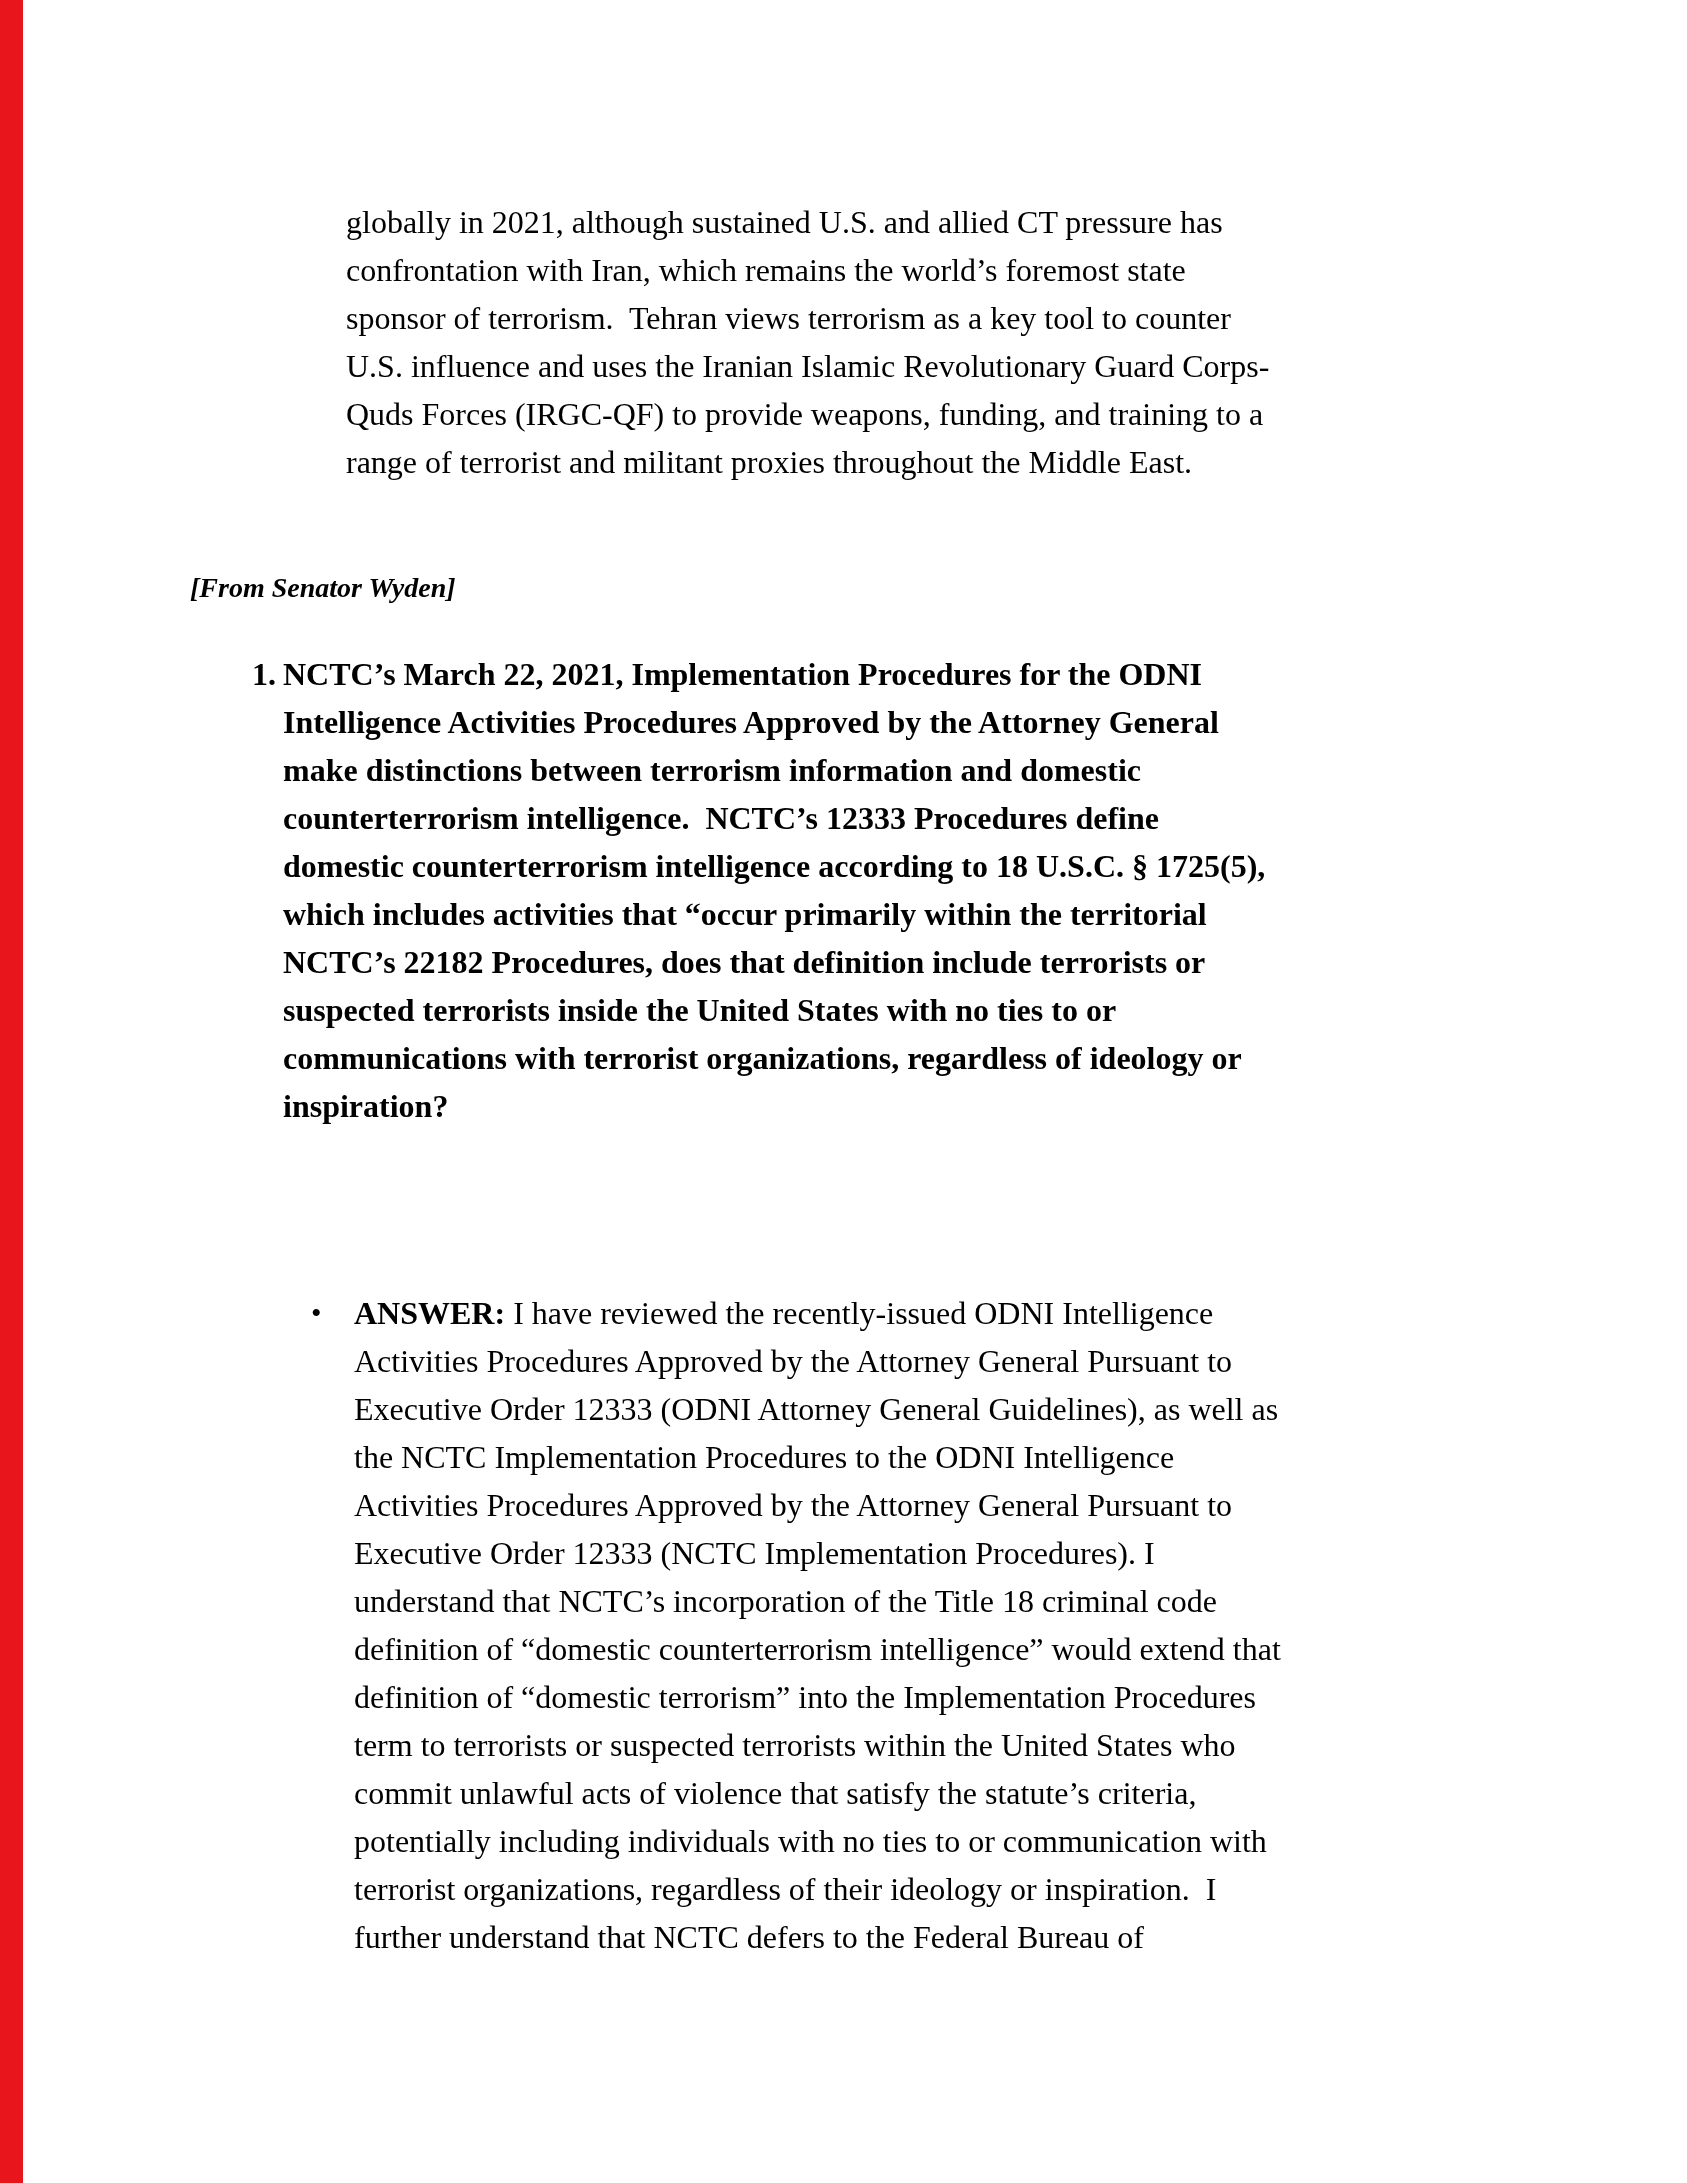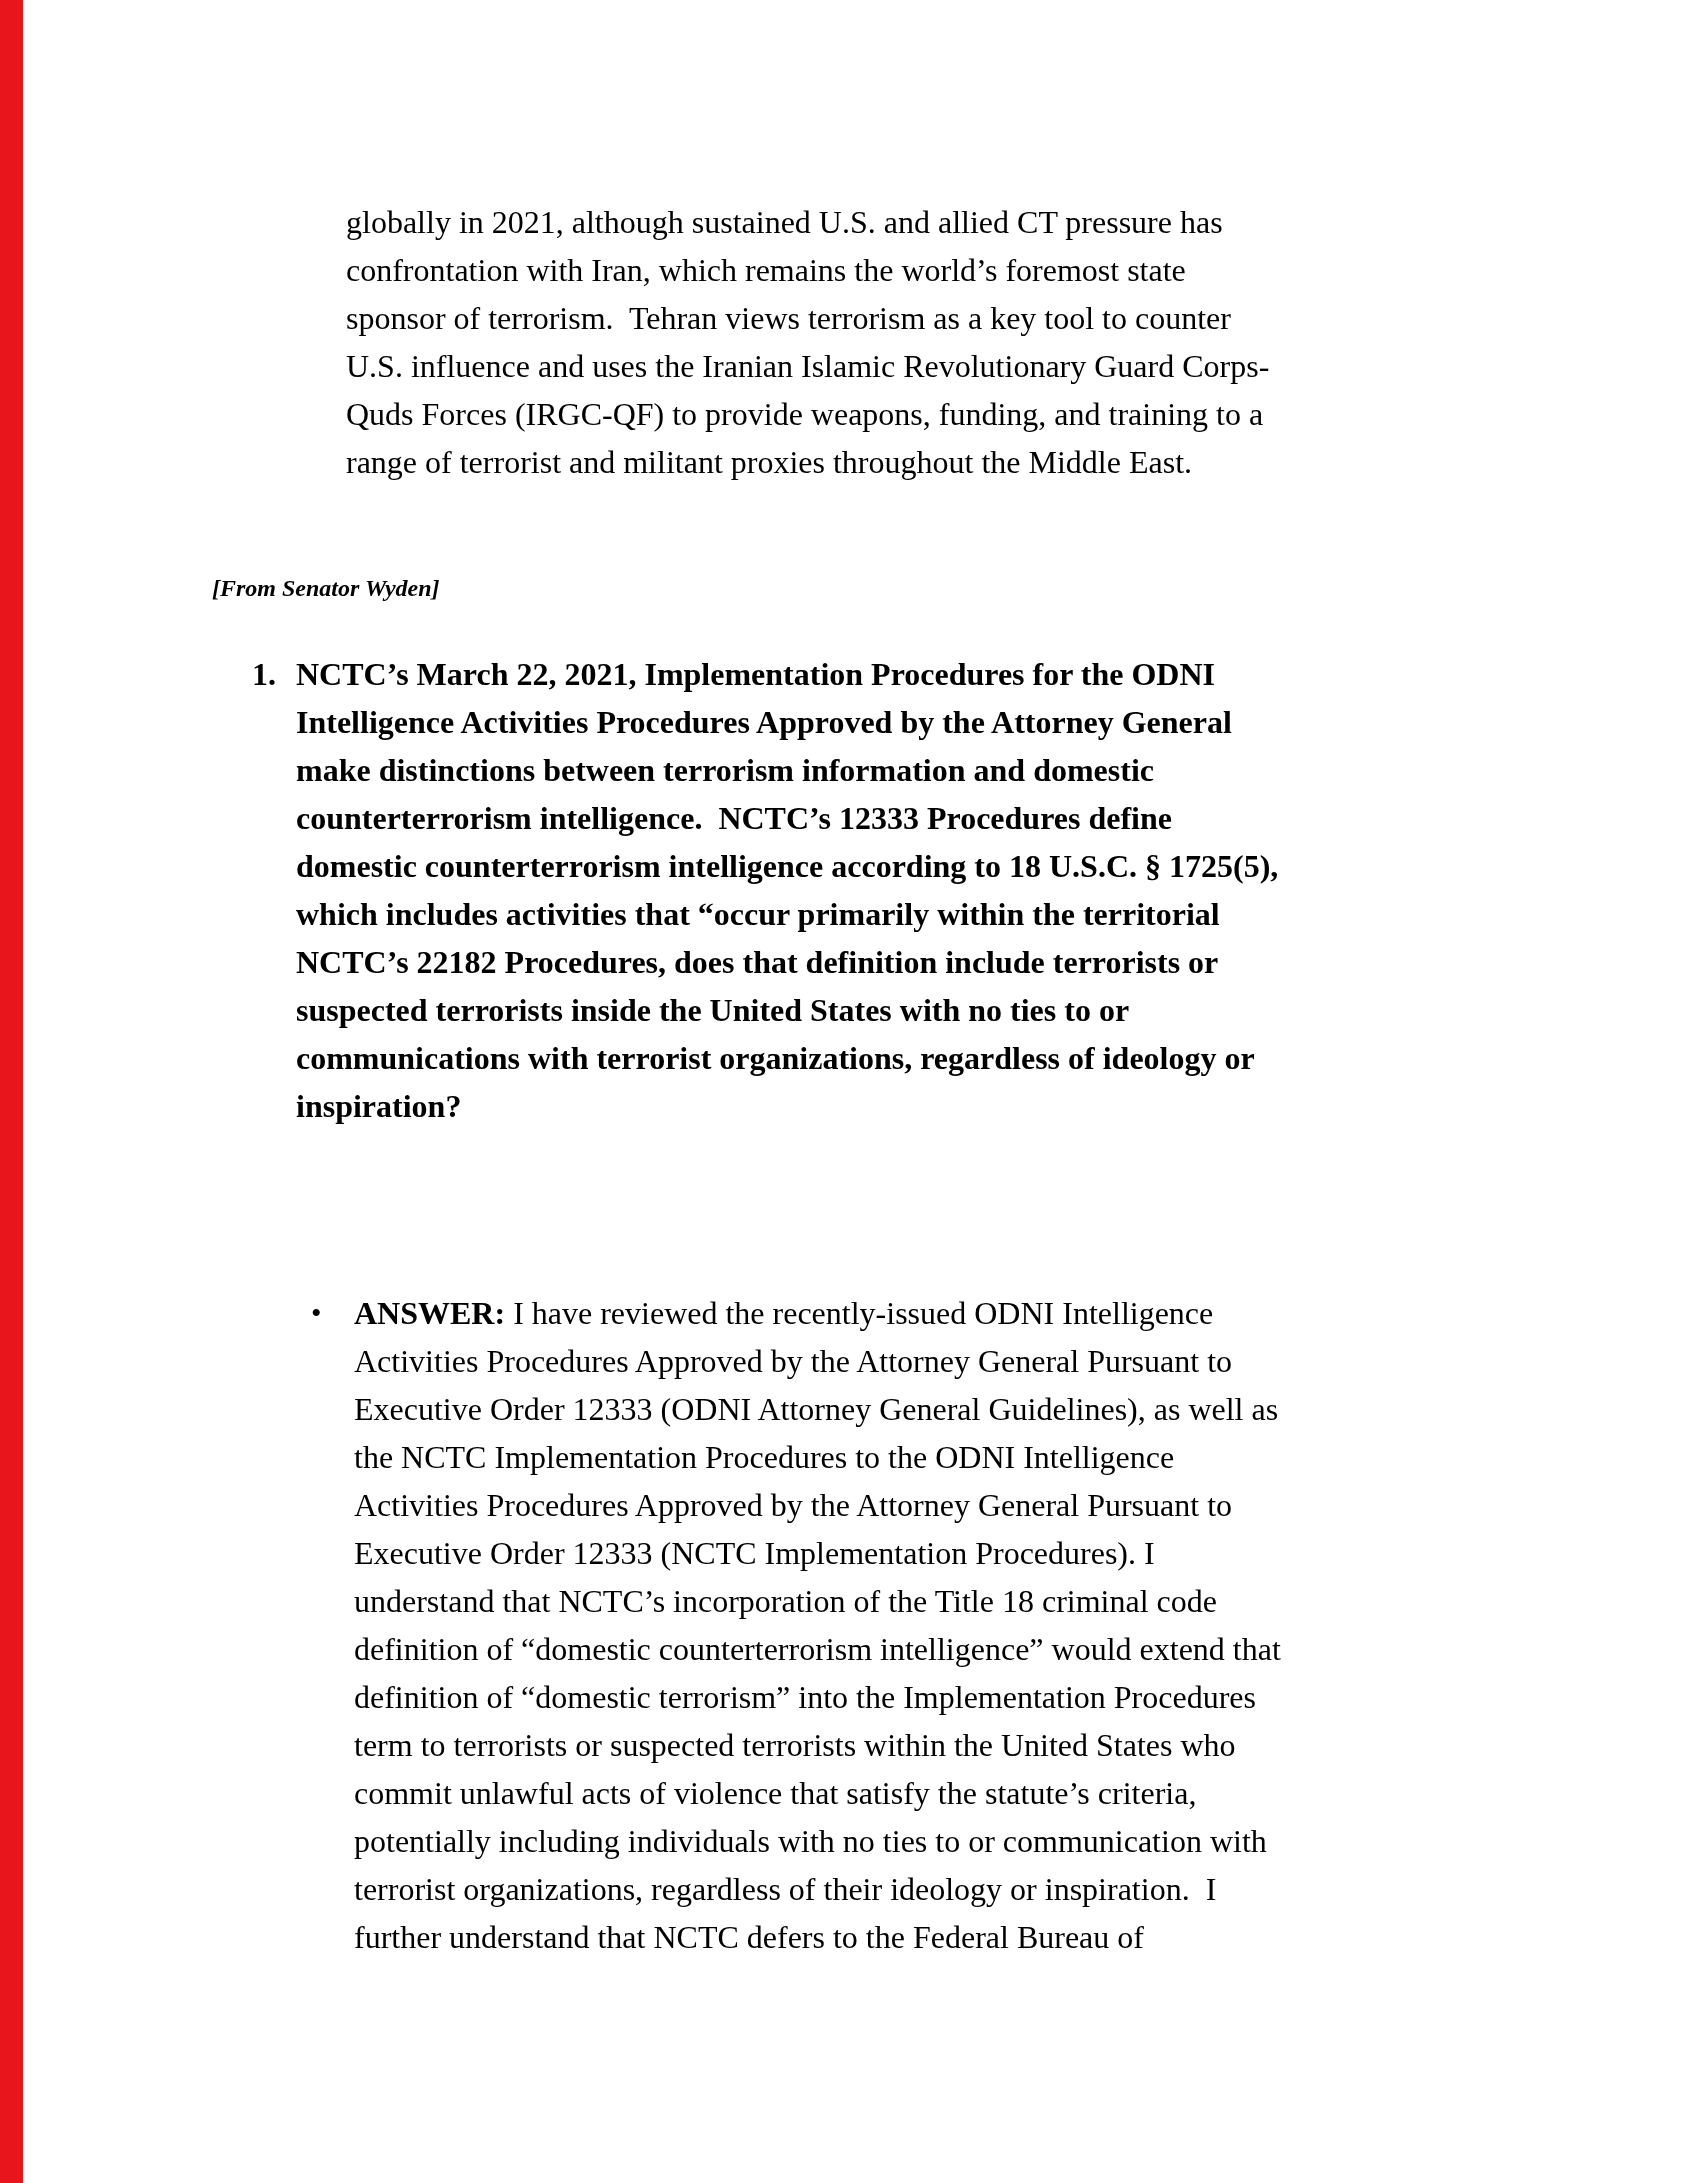--- a/index.html
+++ b/index.html
@@ -30,23 +30,23 @@
     line-height: 48px;
     height: 48px;
   }
   .cont {
     position: absolute;
     left: 346px;
     top: 198px;
   }
   .attrib {
     position: absolute;
-    left: 212px;
+    left: 190px;
     top: 564px;
-    font-size: 24px;
+    font-size: 28px;
     line-height: 48px;
     font-weight: bold;
     font-style: italic;
     white-space: pre;
   }
   .question {
     position: absolute;
     left: 0;
     top: 650px;
     font-weight: bold;
@@ -55,21 +55,21 @@
     position: absolute;
     left: 252px;
     top: 0;
     font-size: 32px;
     line-height: 48px;
     font-weight: bold;
     white-space: pre;
   }
   .qtext {
     position: absolute;
-    left: 296px;
+    left: 283px;
     top: 0;
   }
   .answer {
     position: absolute;
     left: 0;
     top: 1289px;
   }
   .bullet {
     position: absolute;
     left: 311px;

